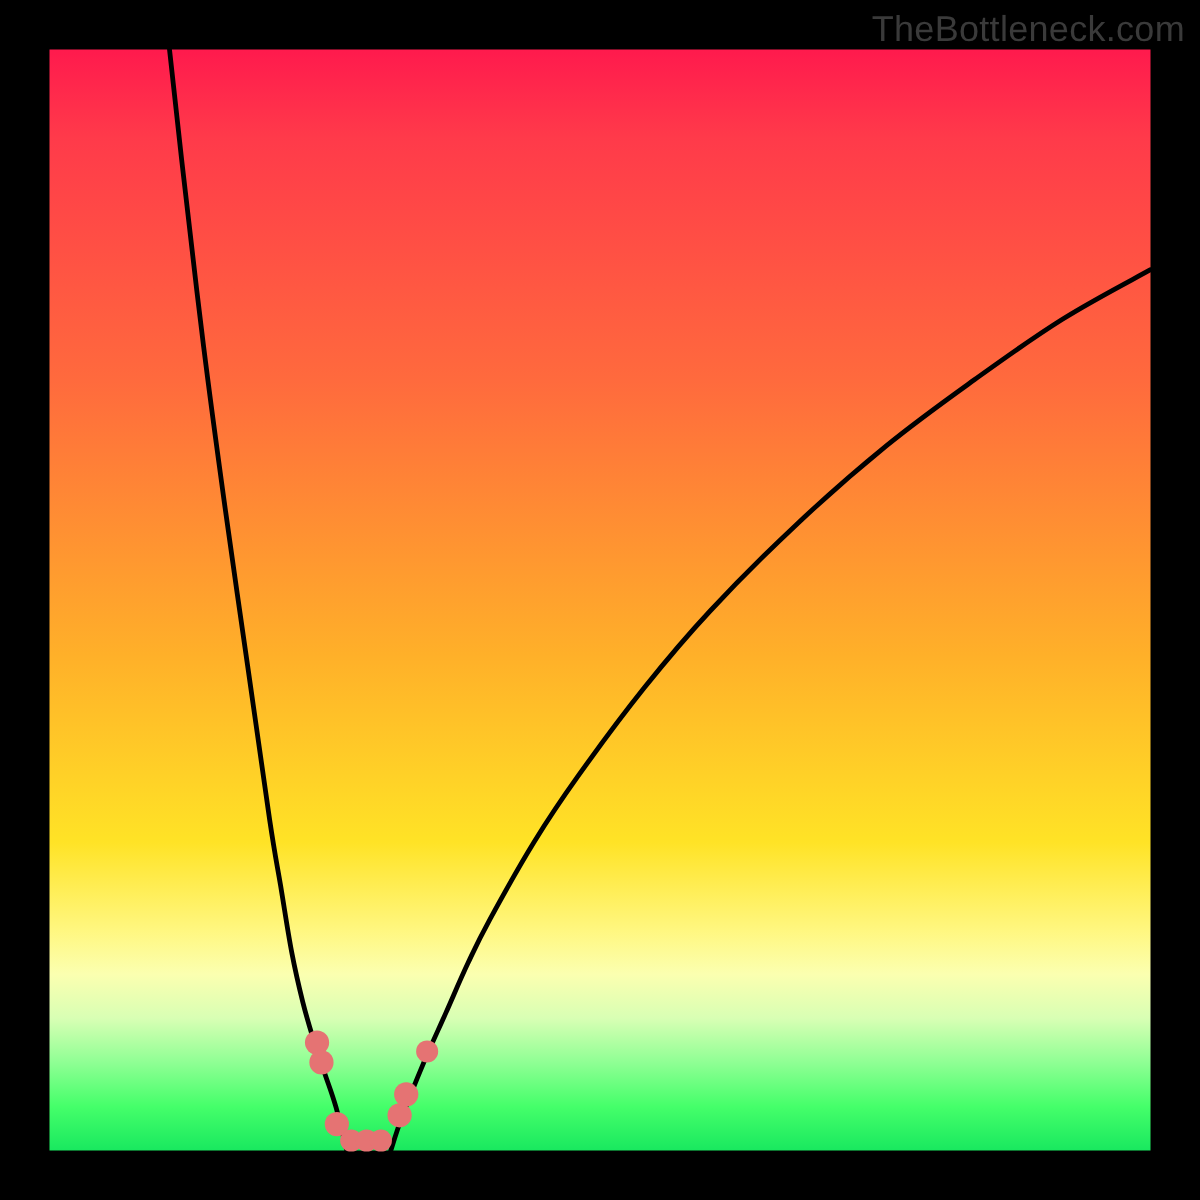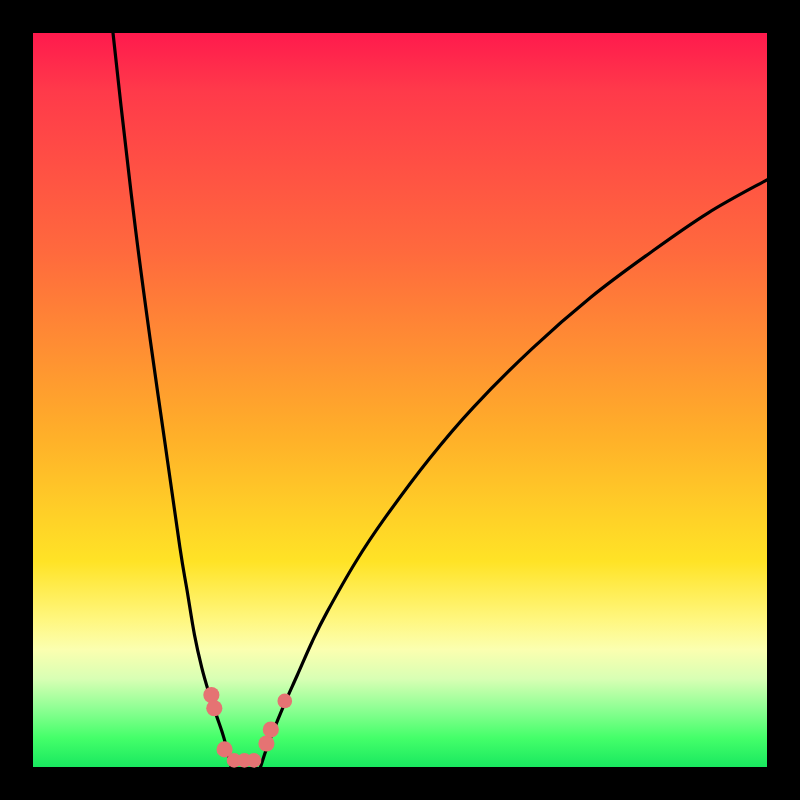--- a/index.html
+++ b/index.html
@@ -75,13 +75,14 @@
         <circle cx="191.574" cy="716.384" r="8.074000000000002" fill="#e57373"></circle>
         <circle cx="201.11599999999999" cy="727.394" r="7.34" fill="#e57373"></circle>
         <circle cx="211.39200000000002" cy="727.394" r="7.34" fill="#e57373"></circle>
         <circle cx="220.934" cy="727.394" r="7.34" fill="#e57373"></circle>
         <circle cx="233.412" cy="710.512" r="8.074000000000002" fill="#e57373"></circle>
         <circle cx="237.816" cy="696.566" r="8.074000000000002" fill="#e57373"></circle>
         <circle cx="251.76199999999997" cy="667.94" r="7.34" fill="#e57373"></circle>
       </g>
   </svg>
 
+  <div class="watermark">TheBottleneck.com</div>
 </div>
 
 </body></html>

